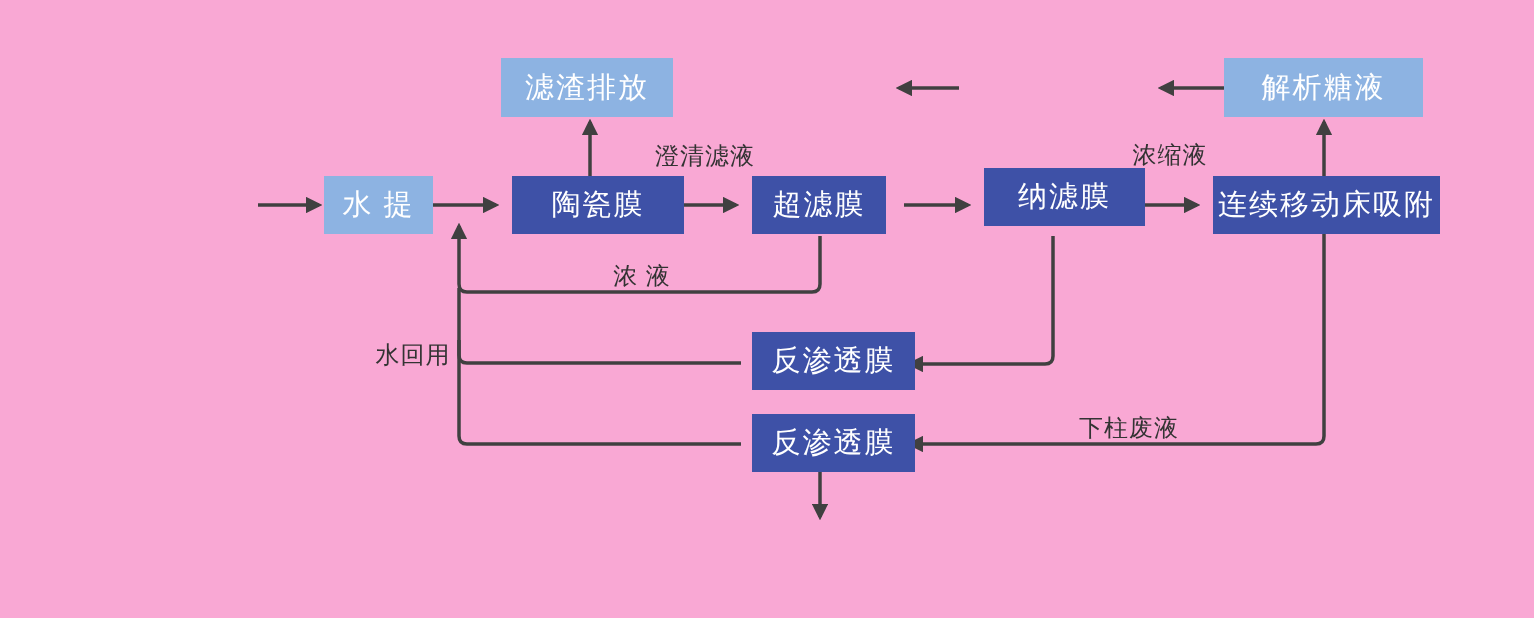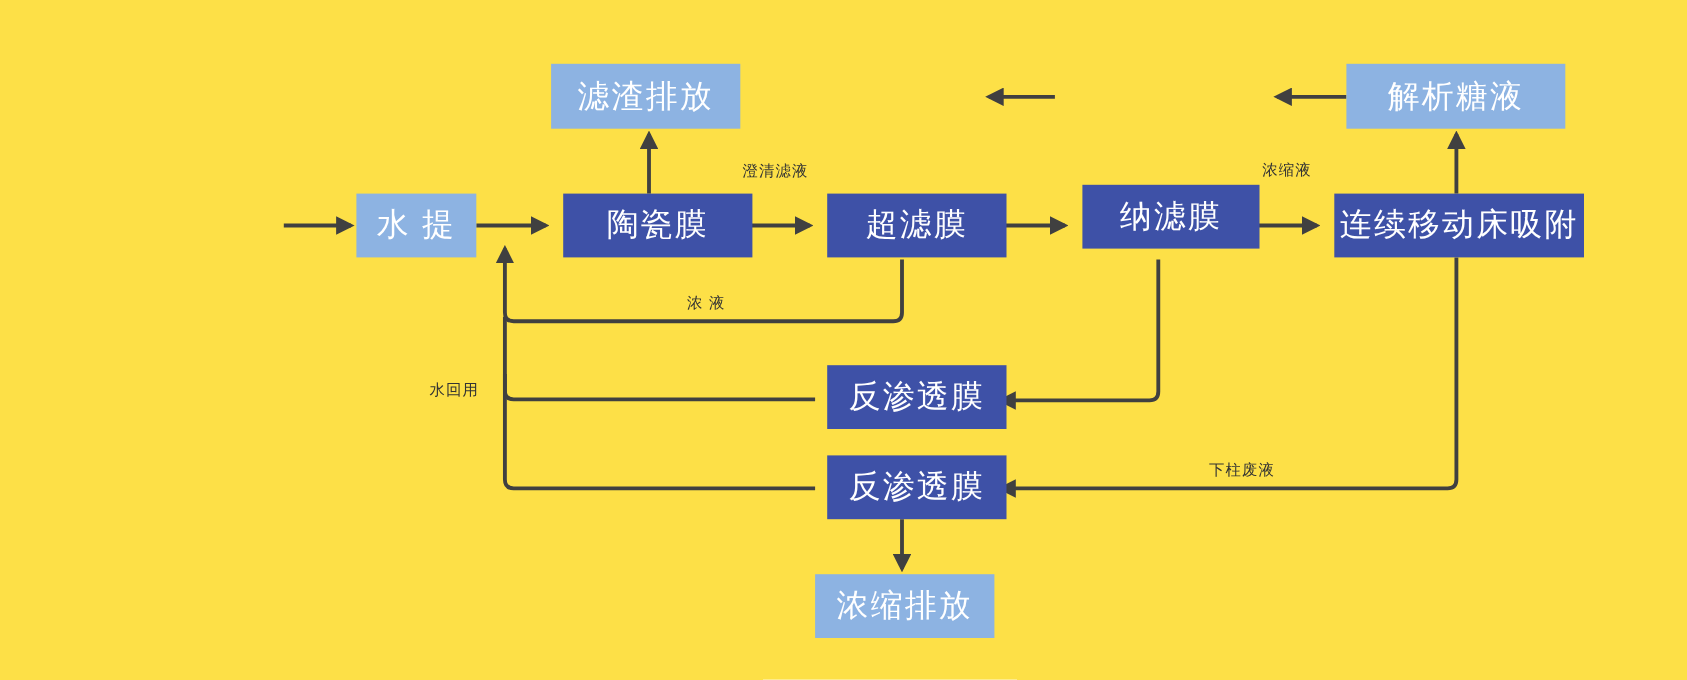--- a/index.html
+++ b/index.html
@@ -1,20 +1,20 @@
 <!DOCTYPE html>
 <html><head>
 <meta charset="utf-8">
 <style>
   html, body { margin: 0; padding: 0; background: #ffffff; }
   .canvas {
     position: relative;
     width: 1534px;
     height: 618px;
-    background: #fde047;
+    background: #f9a8d4;
     font-family: "Liberation Sans", sans-serif;
     overflow: hidden;
   }
   .edges-svg {
     position: absolute;
     left: 0; top: 0;
     width: 1534px; height: 618px;
   }
   .node {
     position: absolute;
@@ -26,21 +26,21 @@
     letter-spacing: 2px;
     white-space: nowrap;
     box-sizing: border-box;
   }
   .node.light { background: #8DB3E2; }
   .node.dark  { background: #3E51A7; margin-left: 11px; }
   .edge-label {
     position: absolute;
     transform: translate(-50%, -50%);
     color: #333333;
-    font-size: 14px;
+    font-size: 24px;
     letter-spacing: 1px;
     white-space: nowrap;
   }
 </style>
 </head>
 <body>
 
 <div class="canvas">
 
   <svg class="edges-svg" viewBox="0 0 1534 618" xmlns="http://www.w3.org/2000/svg">
@@ -66,27 +66,26 @@
       <path d="M1324,234 V436 Q1324,444 1316,444 H910" marker-end="url(#ah)"></path>
       <path d="M820,472 V517" marker-end="url(#ah)"></path>
     </g>
   </svg>
 
   <div class="node light" style="left:501px;top:58px;width:172px;height:59px">滤渣排放</div>
   <div class="node light" style="left:1224px;top:58px;width:199px;height:59px">解析糖液</div>
 
   <div class="node light" style="left:324px;top:176px;width:109px;height:58px">水 提</div>
   <div class="node dark" style="left:501px;top:176px;width:172px;height:58px">陶瓷膜</div>
-  <div class="node dark" style="left:741px;top:176px;width:163px;height:58px">超滤膜</div>
+  <div class="node dark" style="left:741px;top:176px;width:134px;height:58px">超滤膜</div>
   <div class="node dark" style="left:973px;top:168px;width:161px;height:58px">纳滤膜</div>
   <div class="node dark" style="left:1202px;top:176px;width:227px;height:58px">连续移动床吸附</div>
 
   <div class="node dark" style="left:741px;top:332px;width:163px;height:58px">反渗透膜</div>
   <div class="node dark" style="left:741px;top:414px;width:163px;height:58px">反渗透膜</div>
-  <div class="node light" style="left:741px;top:522px;width:163px;height:58px">浓缩排放</div>
 
   <div class="edge-label" style="left:705px;top:156px">澄清滤液</div>
   <div class="edge-label" style="left:1170px;top:155px">浓缩液</div>
   <div class="edge-label" style="left:642px;top:276px">浓 液</div>
   <div class="edge-label" style="left:413px;top:355px">水回用</div>
   <div class="edge-label" style="left:1129px;top:428px">下柱废液</div>
 
 </div>
 
 </body></html>

